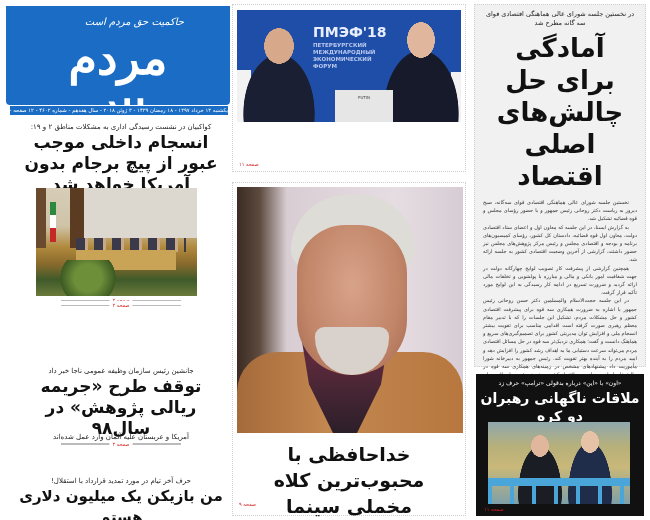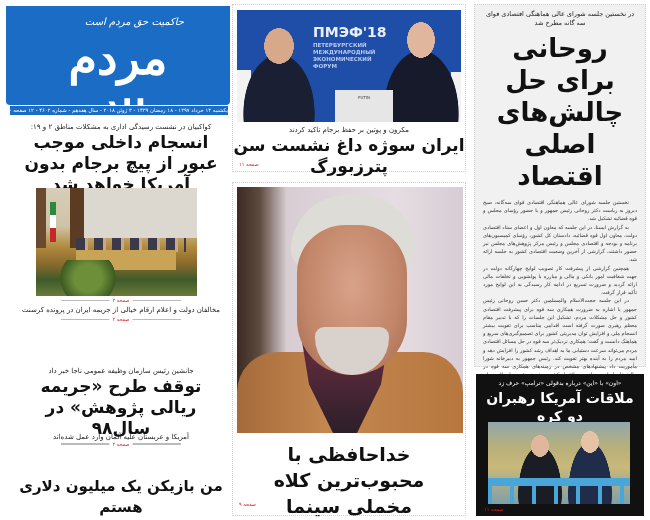--- a/index.html
+++ b/index.html
@@ -93,21 +93,20 @@
       <div class="screen"></div>
     <div class="people"></div>
       <div class="table"></div>
       <div class="plants"></div>
   </div>
 
   <div class="story" style="top:296px;">
     <div class="divider" style="margin-top:0;">
         <span class="pg">صفحه ۲</span>
       </div>
-    <div class="kicker" style="margin-top:4px;">مخالفان دولت و اعلام ارقام خیالی از جریمه ایران در پرونده کرسنت</div>
     <div class="divider" style="margin-top:4px;">
         <span class="pg">صفحه ۲</span>
       </div>
   </div>
 
   <div class="story" style="top:362px;">
     <div class="kicker">جانشین رئیس سازمان وظیفه عمومی ناجا خبر داد</div>
     <div class="headline" style="padding:0 12px;">توقف طرح «جریمه ریالی پژوهش» در سال۹۸</div>
     <div class="divider" style="margin-top:4px;">
         <span class="pg">صفحه ۲</span>
@@ -115,41 +114,38 @@
   </div>
 
   <div class="story" style="top:428px;">
     <div class="kicker">آمریکا و عربستان علیه آلمان وارد عمل شده‌اند</div>
     <div class="divider" style="margin-top:2px;">
         <span class="pg">صفحه ۴</span>
       </div>
   </div>
 
   <div class="story" style="top:472px;">
+    <div class="kicker">حرف آخر تیام در مورد تمدید قرارداد با استقلال!</div>
     <div class="headline" style="font-size:15px;">من بازیکن یک میلیون دلاری هستم</div>
 
   </div>
 </div>
 
 <div class="col-center">
   <div class="panel" style="top:0; height:168px;">
     <div class="photo-spief">
       <div class="chair-l"></div>
         <div class="chair-r"></div>
       <div class="logo-txt">ПМЭФ'18</div>
       <div class="sub-txt" style="width:70px;">ПЕТЕРБУРГСКИЙ МЕЖДУНАРОДНЫЙ ЭКОНОМИЧЕСКИЙ ФОРУМ</div>
       <div class="man1"></div>
         <div class="man2"></div>
       <div class="podium">
           <span>PUTIN</span>
         </div>
-    </div>
-    <div class="rtl" style="position:absolute; left:0; right:0; top:120px;">
-      <div class="kicker">مکرون و پوتین بر حفظ برجام تاکید کردند</div>
-      <div class="headline" style="font-size:17px;">ایران سوژه داغ نشست سن پترزبورگ</div>
     </div>
     <div class="pg-red" style="top:156px;">صفحه ۱۱</div>
   </div>
 
   <div class="panel" style="top:178px; height:334px;">
     <div class="photo-portrait">
       <div class="hair"></div>
         <div class="coat"></div>
         <div class="scarf"></div>
         <div class="face"></div>
@@ -158,33 +154,33 @@
     <div class="rtl" style="position:absolute; left:0; right:0; top:258px;">
       <div class="headline" style="font-size:19px; line-height:26px; padding:0 30px;">خداحافظی با محبوب‌ترین کلاه مخملی سینما</div>
     </div>
     <div class="pg-red" style="top:318px;">صفحه ۹</div>
   </div>
 </div>
 
 <div class="col-right">
   <div class="lead-box">
     <div class="kicker">در نخستین جلسه شورای عالی هماهنگی اقتصادی قوای سه گانه مطرح شد</div>
-    <div class="lead-headline" style="padding:0 14px;">روحانی برای حل چالش‌های اصلی اقتصاد</div>
+    <div class="lead-headline" style="padding:0 14px;">آمادگی برای حل چالش‌های اصلی اقتصاد</div>
     <div class="body">
       <p>نخستین جلسه شورای عالی هماهنگی اقتصادی قوای سه‌گانه، صبح دیروز به ریاست دکتر روحانی رئیس جمهور و با حضور رؤسای مجلس و قوه قضائیه تشکیل شد.</p>
       <p>به گزارش ایسنا، در این جلسه که معاون اول و اعضای ستاد اقتصادی دولت، معاون اول قوه قضائیه، دادستان کل کشور، رؤسای کمیسیون‌های برنامه و بودجه و اقتصادی مجلس و رئیس مرکز پژوهش‌های مجلس نیز حضور داشتند، گزارشی از آخرین وضعیت اقتصادی کشور به جلسه ارائه شد.</p>
       <p>همچنین گزارشی از پیشرفت کار تصویب لوایح چهارگانه دولت در جهت شفافیت امور بانکی و مالی و مبارزه با پولشویی و تخلفات مالی ارائه گردید و ضرورت تسریع در ادامه کار رسیدگی به این لوایح مورد تأکید قرار گرفت.</p>
       <p>در این جلسه حجت‌الاسلام والمسلمین دکتر حسن روحانی رئیس جمهور با اشاره به ضرورت همکاری سه قوه برای پیشرفت اقتصادی کشور و حل مشکلات مردم، تشکیل این جلسات را که با تدبیر مقام معظم رهبری صورت گرفته است اقدامی مناسب برای تقویت بیشتر انسجام ملی و افزایش توان مدیریتی کشور برای تصمیم‌گیری‌های سریع و هماهنگ دانست و گفت: همکاری نزدیک‌تر سه قوه در حل مسائل اقتصادی مردم می‌تواند سرعت دستیابی ما به اهداف رشد کشور را افزایش دهد و امید مردم را به آینده بهتر تقویت کند. رئیس جمهور به دبیرخانه شورا مأموریت داد پیشنهادهای مشخص در زمینه‌های همکاری سه قوه در چالش‌های اصلی و دراز مدت اقتصاد کشور و همچنین تصمیمات لازم برای مدیریت شرایط جدید اقتصادی را در دستور جلسات آینده شورا قرار دهد.</p>
       <p>آیت‌الله آملی و دکتر لاریجانی نیز طی سخنانی، آمادگی قوه قضائیه و مجلس را برای حمایت از تلاش‌های دولت برای حل چالش‌های اساسی اقتصاد کشور به ویژه در زمینه تولید و اشتغال و امنیت سرمایه‌گذاری اعلام کردند و سازوکار مناسبی برای هماهنگی بیشتر سه قوه در سیاست‌ها و تصمیم‌گیری سریع در مسائل اقتصادی را ضروری دانستند.</p>
     </div>
   </div>
 
   <div class="black-box">
     <div class="kicker">«اون» با «این» درباره بدقولی «ترامپ» حرف زد</div>
-    <div class="headline">ملاقات آمریکا رهبران دو کره</div>
+    <div class="headline">ملاقات ناگهانی رهبران دو کره</div>
     <div class="photo-korea">
       <div class="kim"></div>
         <div class="moon"></div>
         <div class="rail"></div>
         <div class="rail2"></div>
     </div>
     <div class="pg-red">صفحه ۱۱</div>
   </div>
 </div>
 

